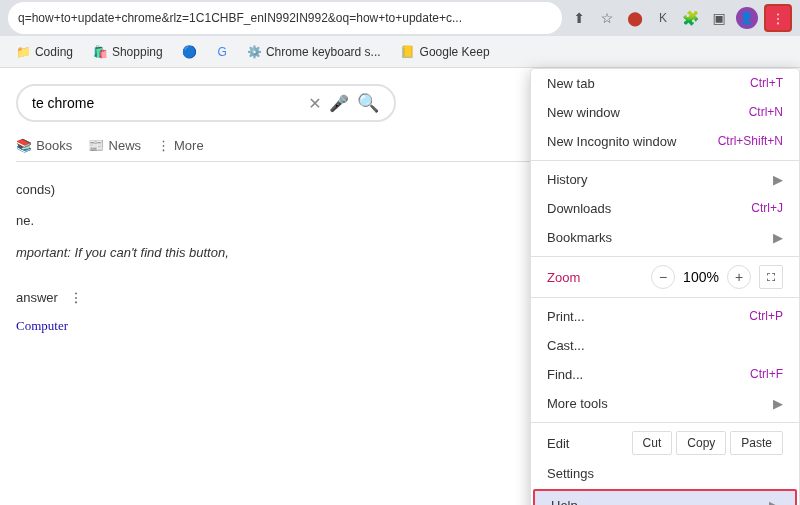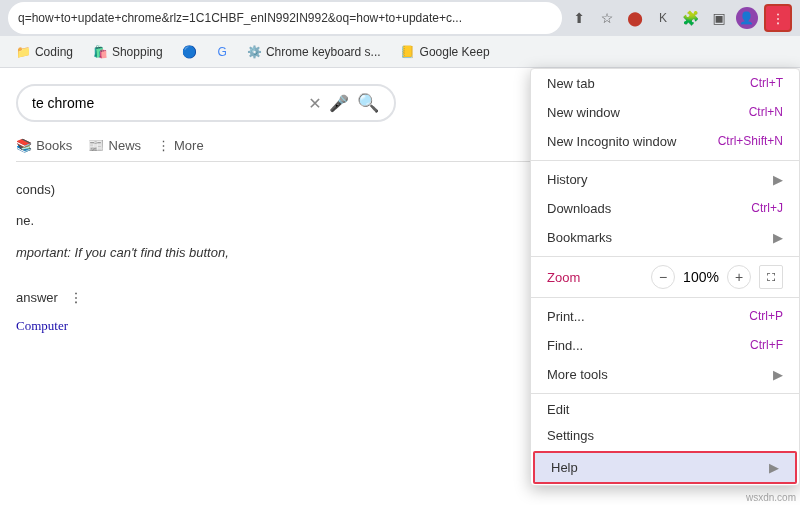--- a/index.html
+++ b/index.html
@@ -255,31 +255,39 @@
         <div class="zoom-btn">+</div>
         <div class="fullscreen-btn">⛶</div>
       </div>
     </div>
     <div class="menu-divider"></div>
     <div class="menu-item">
       <span>Print...</span>
       <span class="shortcut">Ctrl+P</span>
     </div>
     <div class="menu-item">
+      <span>Cast...</span>
+    </div>
+    <div class="menu-item">
       <span>Find...</span>
       <span class="shortcut">Ctrl+F</span>
     </div>
     <div class="menu-item">
       <span>More tools</span>
       <span class="arrow">▶</span>
     </div>
     <div class="menu-divider"></div>
 
     <div class="edit-row">
       <span class="edit-label">Edit</span>
+      <div class="edit-btns">
+        <button class="edit-btn">Cut</button>
+        <button class="edit-btn">Copy</button>
+        <button class="edit-btn">Paste</button>
+      </div>
     </div>
     <div class="menu-item">
       <span>Settings</span>
     </div>
 
     <div class="menu-item" style="background:#e0e3f5; border: 2px solid #e8384f; margin: 1px 2px; border-radius:2px; position:relative;">
       <span>Help</span>
       <span class="arrow">▶</span>
 
     </div>

